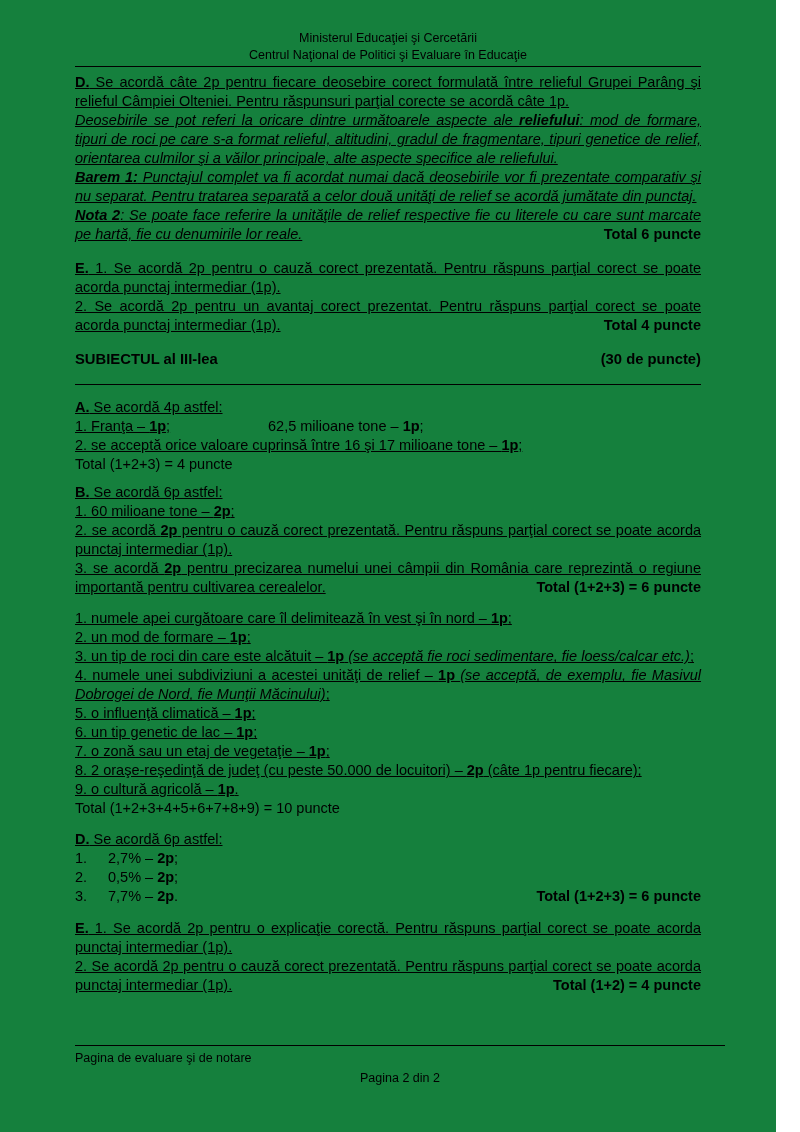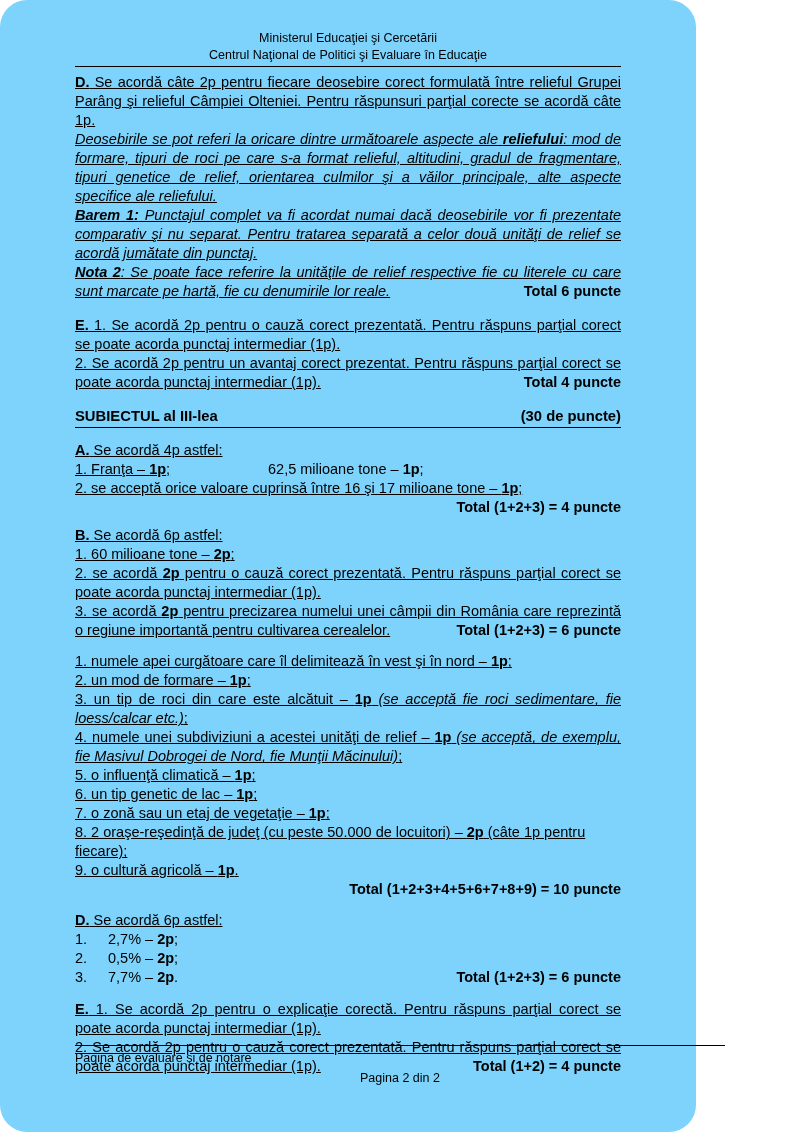--- a/index.html
+++ b/index.html
@@ -4,46 +4,46 @@
 <style>
   html, body {
     margin: 0; padding: 0;
     background: #ffffff;
     width: 800px; height: 1132px;
     overflow: hidden;
     font-family: "Liberation Sans", sans-serif;
     color: #000000;
     -webkit-font-smoothing: antialiased;
   }
-  .page { position: relative; width: 696px; height: 1132px; background: #7dd3fc; border-radius: 27px; }
+  .page { position: relative; width: 776px; height: 1132px; background: #15803d; }
   .doc { padding: 30px 75px 0 75px; font-size: 14.5px; }
 
   .hdr {
     text-align: center;
     font-size: 12.5px;
     line-height: 16.5px;
     border-bottom: 1px solid #000;
     padding-bottom: 3px;
   }
 
   p { margin: 0; line-height: 19px; text-decoration: underline; }
   .j { text-align: justify; }
   .mt6 { margin-top: 6px; }
 
   .flt { float: right; font-weight: bold; }
-  .tr  { text-align: right; font-weight: bold; line-height: 18.7px; }
+  .tr  { text-align: left; font-weight: normal; line-height: 18.7px; }
 
   .subj {
     display: flex;
     justify-content: space-between;
     font-weight: bold;
     font-size: 14.8px;
     line-height: 18px;
     border-bottom: 1.5px solid #000;
-    padding-bottom: 2px;
+    padding-bottom: 16px;
   }
 
   .line { line-height: 18.7px; }
   .colA { display: inline-block; width: 193px; text-decoration: underline; }
   .colN { display: inline-block; width: 33px; }  .sp10 { height: 10px; }
   .sp12 { height: 12px; } .sp13 { height: 13px; }
   .sp14 { height: 14px; } .sp15 { height: 15px; }
 
   .ftr {
     position: absolute;

